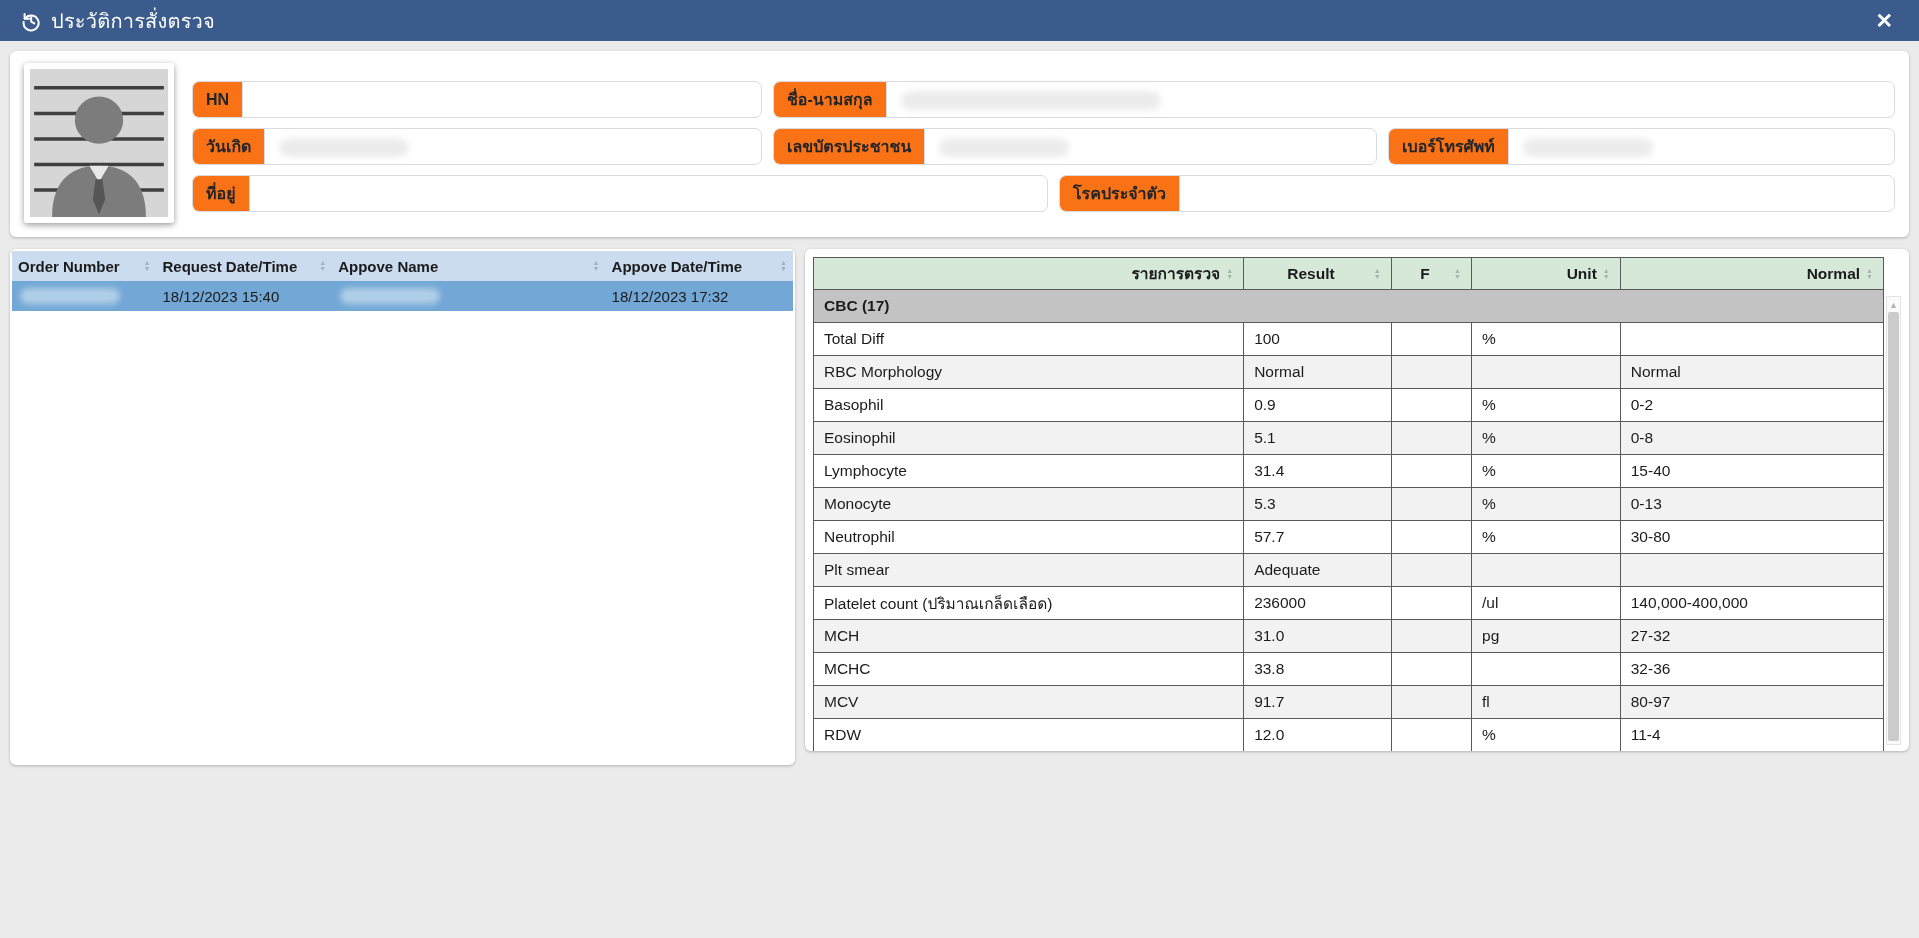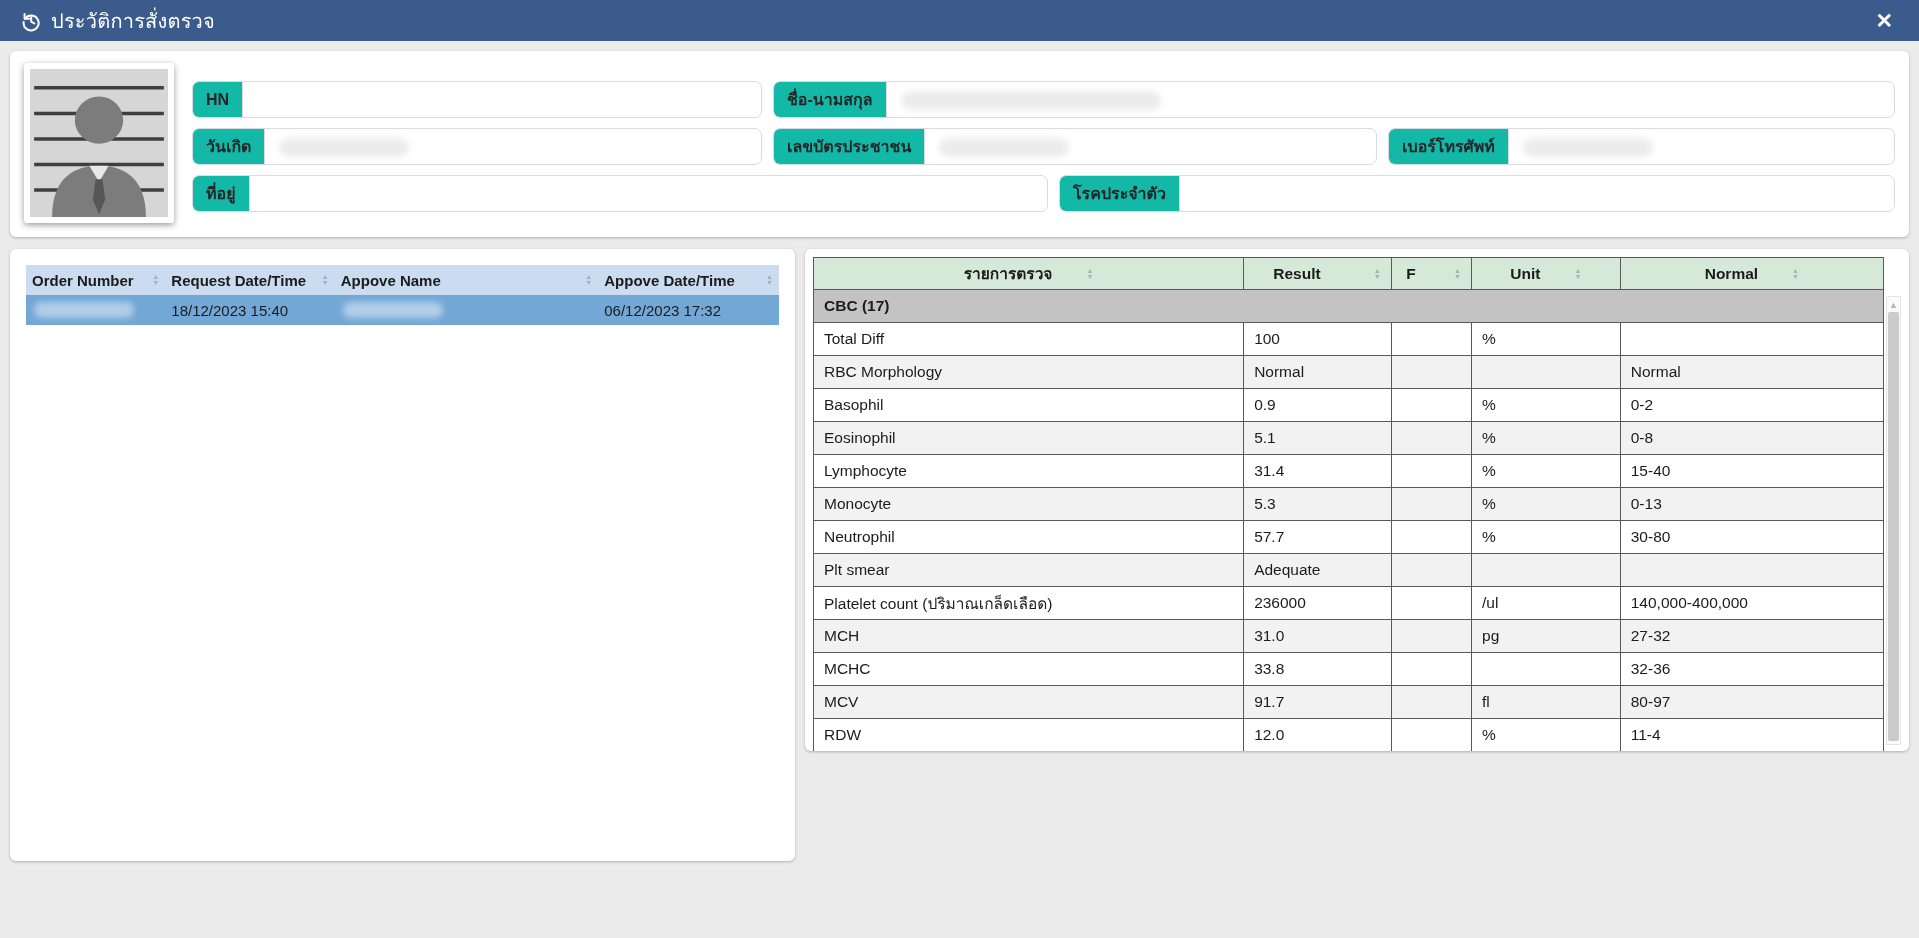--- a/index.html
+++ b/index.html
@@ -44,42 +44,42 @@
     box-shadow:0 2px 6px rgba(0,0,0,.4);padding:6px;border-radius:3px;
   }
   .photo-frame svg{width:100%;height:100%;display:block;}
   .fields{flex:1;display:flex;flex-direction:column;gap:10px;margin-top:18px;}
   .frow{display:flex;gap:11px;}
   .igroup{
     display:flex;height:37px;border:1px solid #d8dce1;border-radius:7px;
     overflow:hidden;background:#fff;
   }
   .igroup .ilabel{
-    background:#14b8a6;border-right:1px solid #d8dce1;
+    background:#f97316;border-right:1px solid #d8dce1;
     display:flex;align-items:center;padding:0 13px;
     font-size:16px;font-weight:700;color:#212529;white-space:nowrap;
   }
   .fieldwrap{flex:1;position:relative;display:flex;}
   .fieldwrap input{
     flex:1;border:none;outline:none;padding:0 12px;font-size:15px;
     font-family:inherit;background:transparent;min-width:0;
   }
   .fieldwrap.redacted::after{
     content:"";position:absolute;left:14px;top:9px;height:19px;width:130px;
     background:#c9c9c9;opacity:.35;border-radius:10px;filter:blur(3px);
     pointer-events:none;
   }
   .fieldwrap.redacted.wide::after{width:260px;}
   .w-570{width:570px;flex:none;}
   .w-566{width:604px;flex:none;}
   .w-856{width:856px;flex:none;}
   .grow{flex:1;}
   
   .panels{display:flex;gap:10px;margin:12px 10px 0 10px;align-items:flex-start;}
-  .orders-card{width:785px;height:612px;padding:16px;overflow:hidden;}
+  .orders-card{width:785px;height:516px;padding:2px;overflow:hidden;}
   .results-card{flex:1;height:502px;padding:8px;overflow:hidden;position:relative;}
   
   table{border-collapse:collapse;table-layout:fixed;}
   .orders-table{width:100%;font-size:15px;}
   .orders-table th{
     background:var(--orders_header_bg);font-weight:700;text-align:left;
     padding:4px 6px;height:30px;white-space:nowrap;overflow:hidden;
   }
   .orders-table th .thc{display:flex;align-items:center;justify-content:space-between;}
   .orders-table td{padding:4px 6px;height:30px;white-space:nowrap;overflow:hidden;}
@@ -90,21 +90,21 @@
     background:rgba(255,255,255,.45);border-radius:8px;filter:blur(3px);
   }
   .orders-table tr.selected td{position:relative;}
   
   .results-table{width:calc(100% - 17px);font-size:15.5px;}
   .results-table th{
     background:var(--results_header_bg);font-weight:700;text-align:left;
     border:1px solid var(--table_border);padding:3px 10px;height:31px;
     white-space:nowrap;overflow:hidden;
   }
-  .results-table th .thc{display:flex;align-items:center;justify-content:center;gap:28px;}
+  .results-table th .thc{display:flex;align-items:center;justify-content:flex-end;}
   .results-table th.c-result .thc .lbl,
   .results-table th.c-f .thc .lbl{flex:1;text-align:center;}
   .results-table td{
     border:1px solid var(--table_border);padding:3px 10px;height:33px;
     white-space:nowrap;overflow:hidden;background:#fff;
   }
   .results-table tr.striped td{background:var(--stripe);}
   .results-table tr.group-row td{
     background:var(--group_row_bg);font-weight:700;height:33px;
   }
@@ -263,21 +263,21 @@
                 </span>
               </span>
             </th>
           </tr>
         </thead>
       <tbody>
           <tr class="selected">
             <td></td>
             <td>18/12/2023 15:40</td>
             <td></td>
-            <td>06/12/2023 17:32</td>
+            <td>18/12/2023 17:32</td>
           </tr>
         </tbody>
     </table>
   </div>
 
   <div class="card results-card">
     <table class="results-table">
       <colgroup>
         <col style="width:40.2%">
           <col style="width:13.8%">

